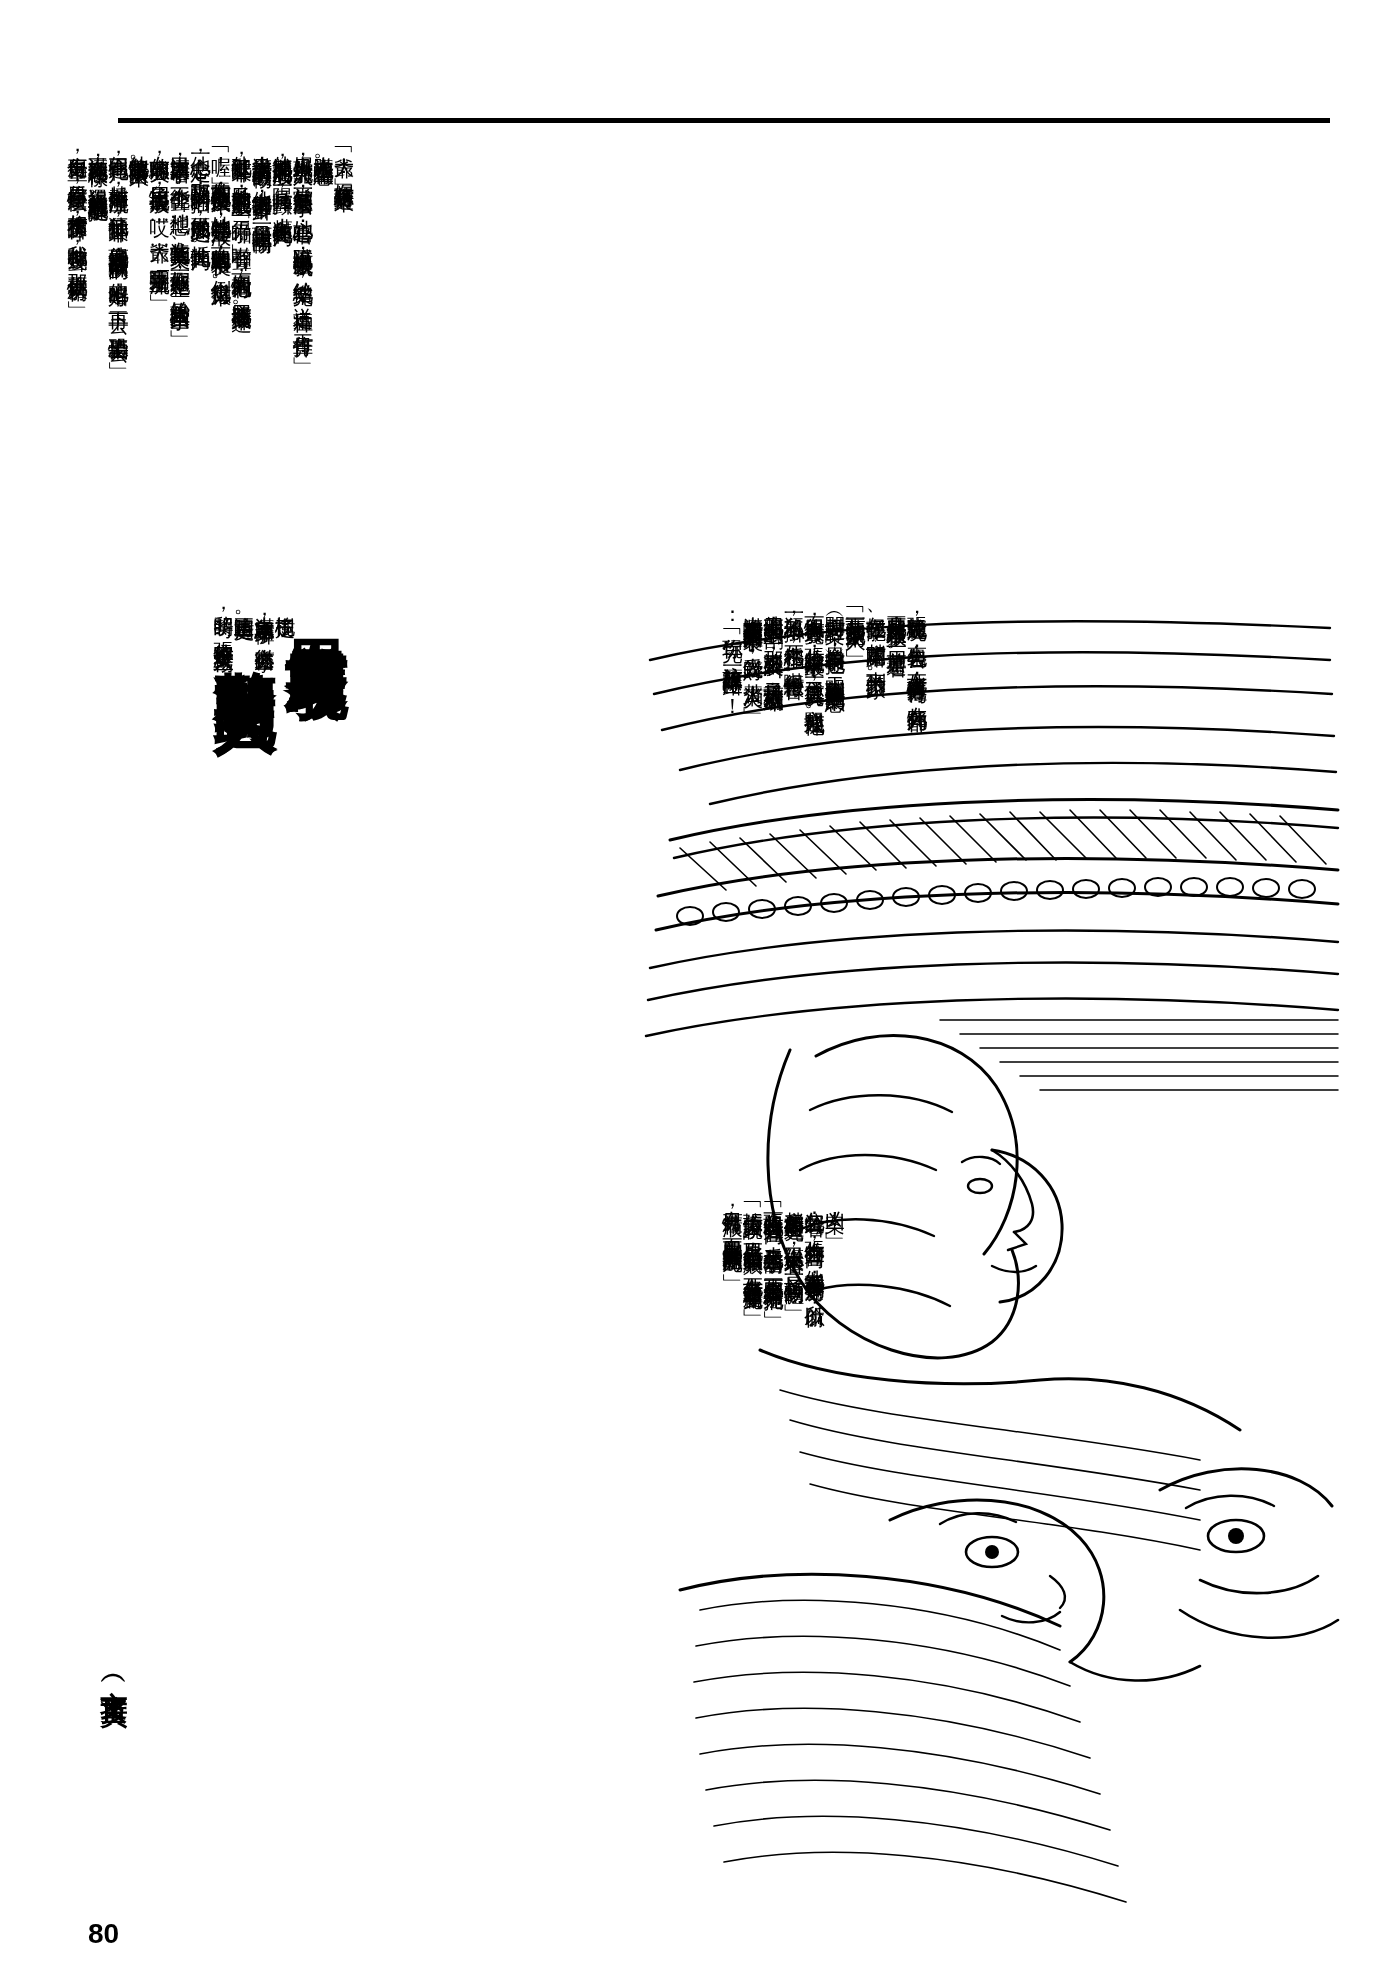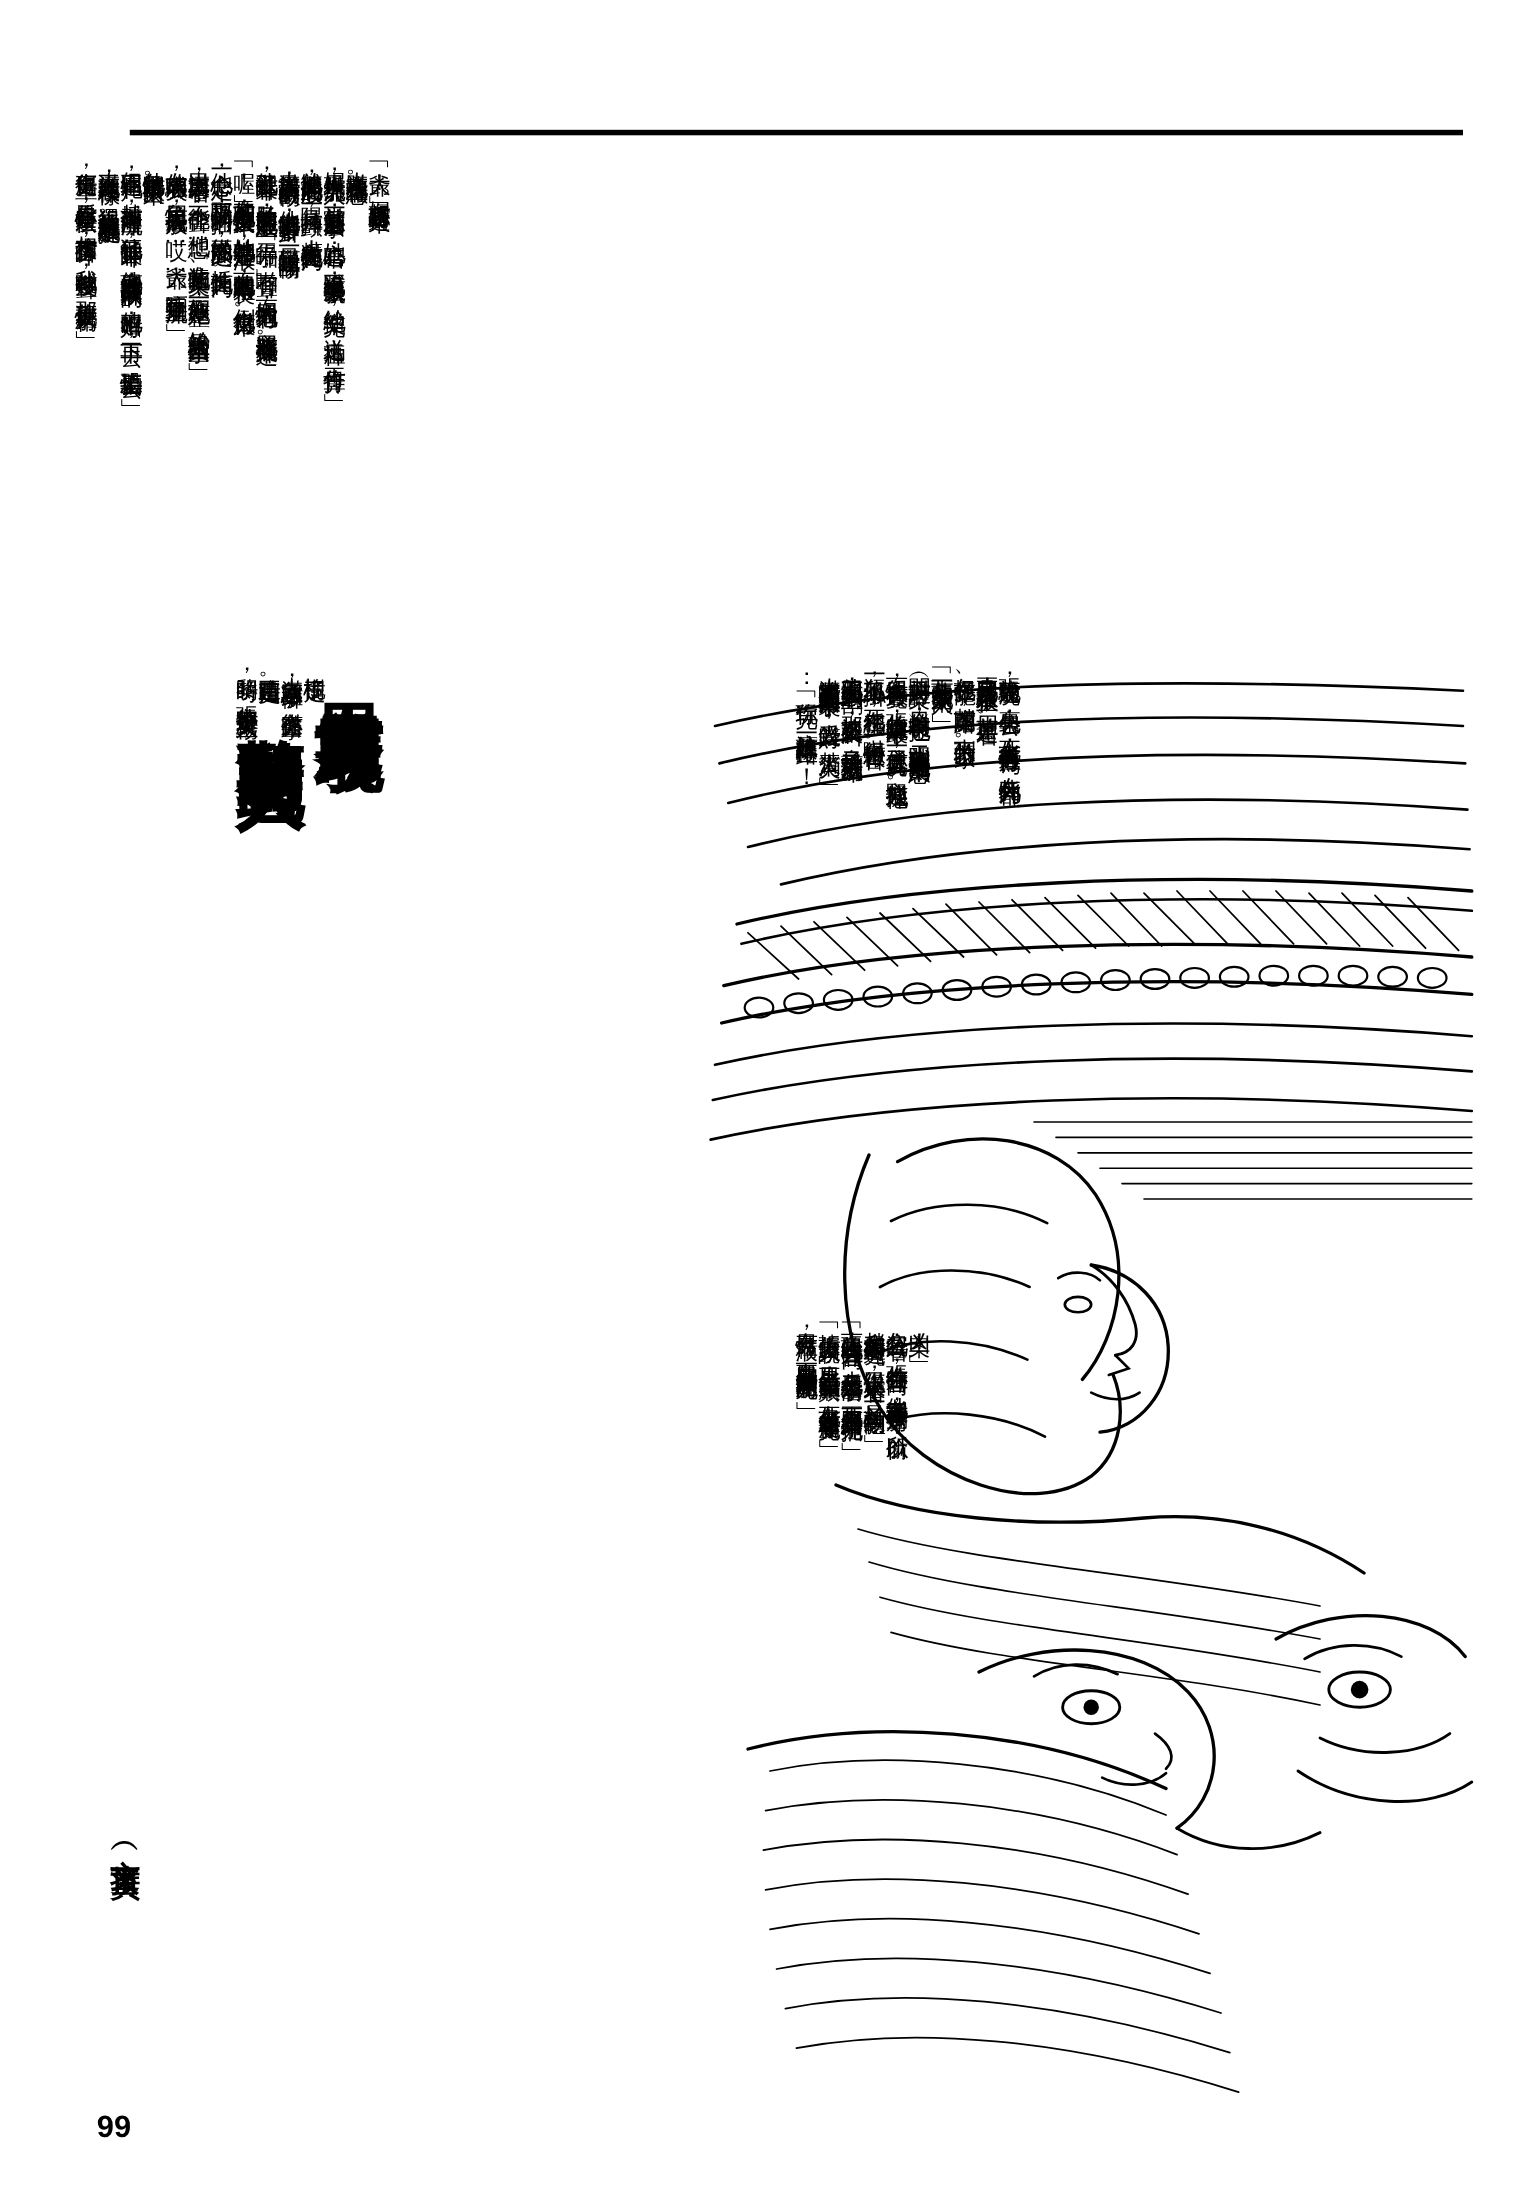--- a/index.html
+++ b/index.html
@@ -219,21 +219,21 @@
 
   <div id="lower-left">
     <div class="col">槐樹走了！</div>
     <div class="col">大漢急急穿回褲子，亦從舊路攀</div>
     <div class="col">這時正是四更。</div>
     <div class="col">黎明時，張家侍婢發覺女主人楊</div>
   </div>
 
   <div id="continue-note">（文接下頁）</div>
 
-  <div id="page-number">99</div>
+  <div id="page-number">80</div>
 
   <div id="illustration">
     <svg width="700" height="1330" viewBox="0 0 700 1330" xmlns="http://www.w3.org/2000/svg">
       <g fill="none" stroke="#000" stroke-width="2.4" stroke-linecap="round">
 
         <path d="M10 70 C 160 35, 360 22, 690 38"></path>
         <path d="M14 104 C 170 66, 380 52, 690 70"></path>
         <path d="M22 140 C 180 100, 400 86, 692 104"></path>
         <path d="M40 180 C 200 140, 420 126, 694 146"></path>
         <path d="M70 214 C 230 176, 440 162, 696 182"></path>

